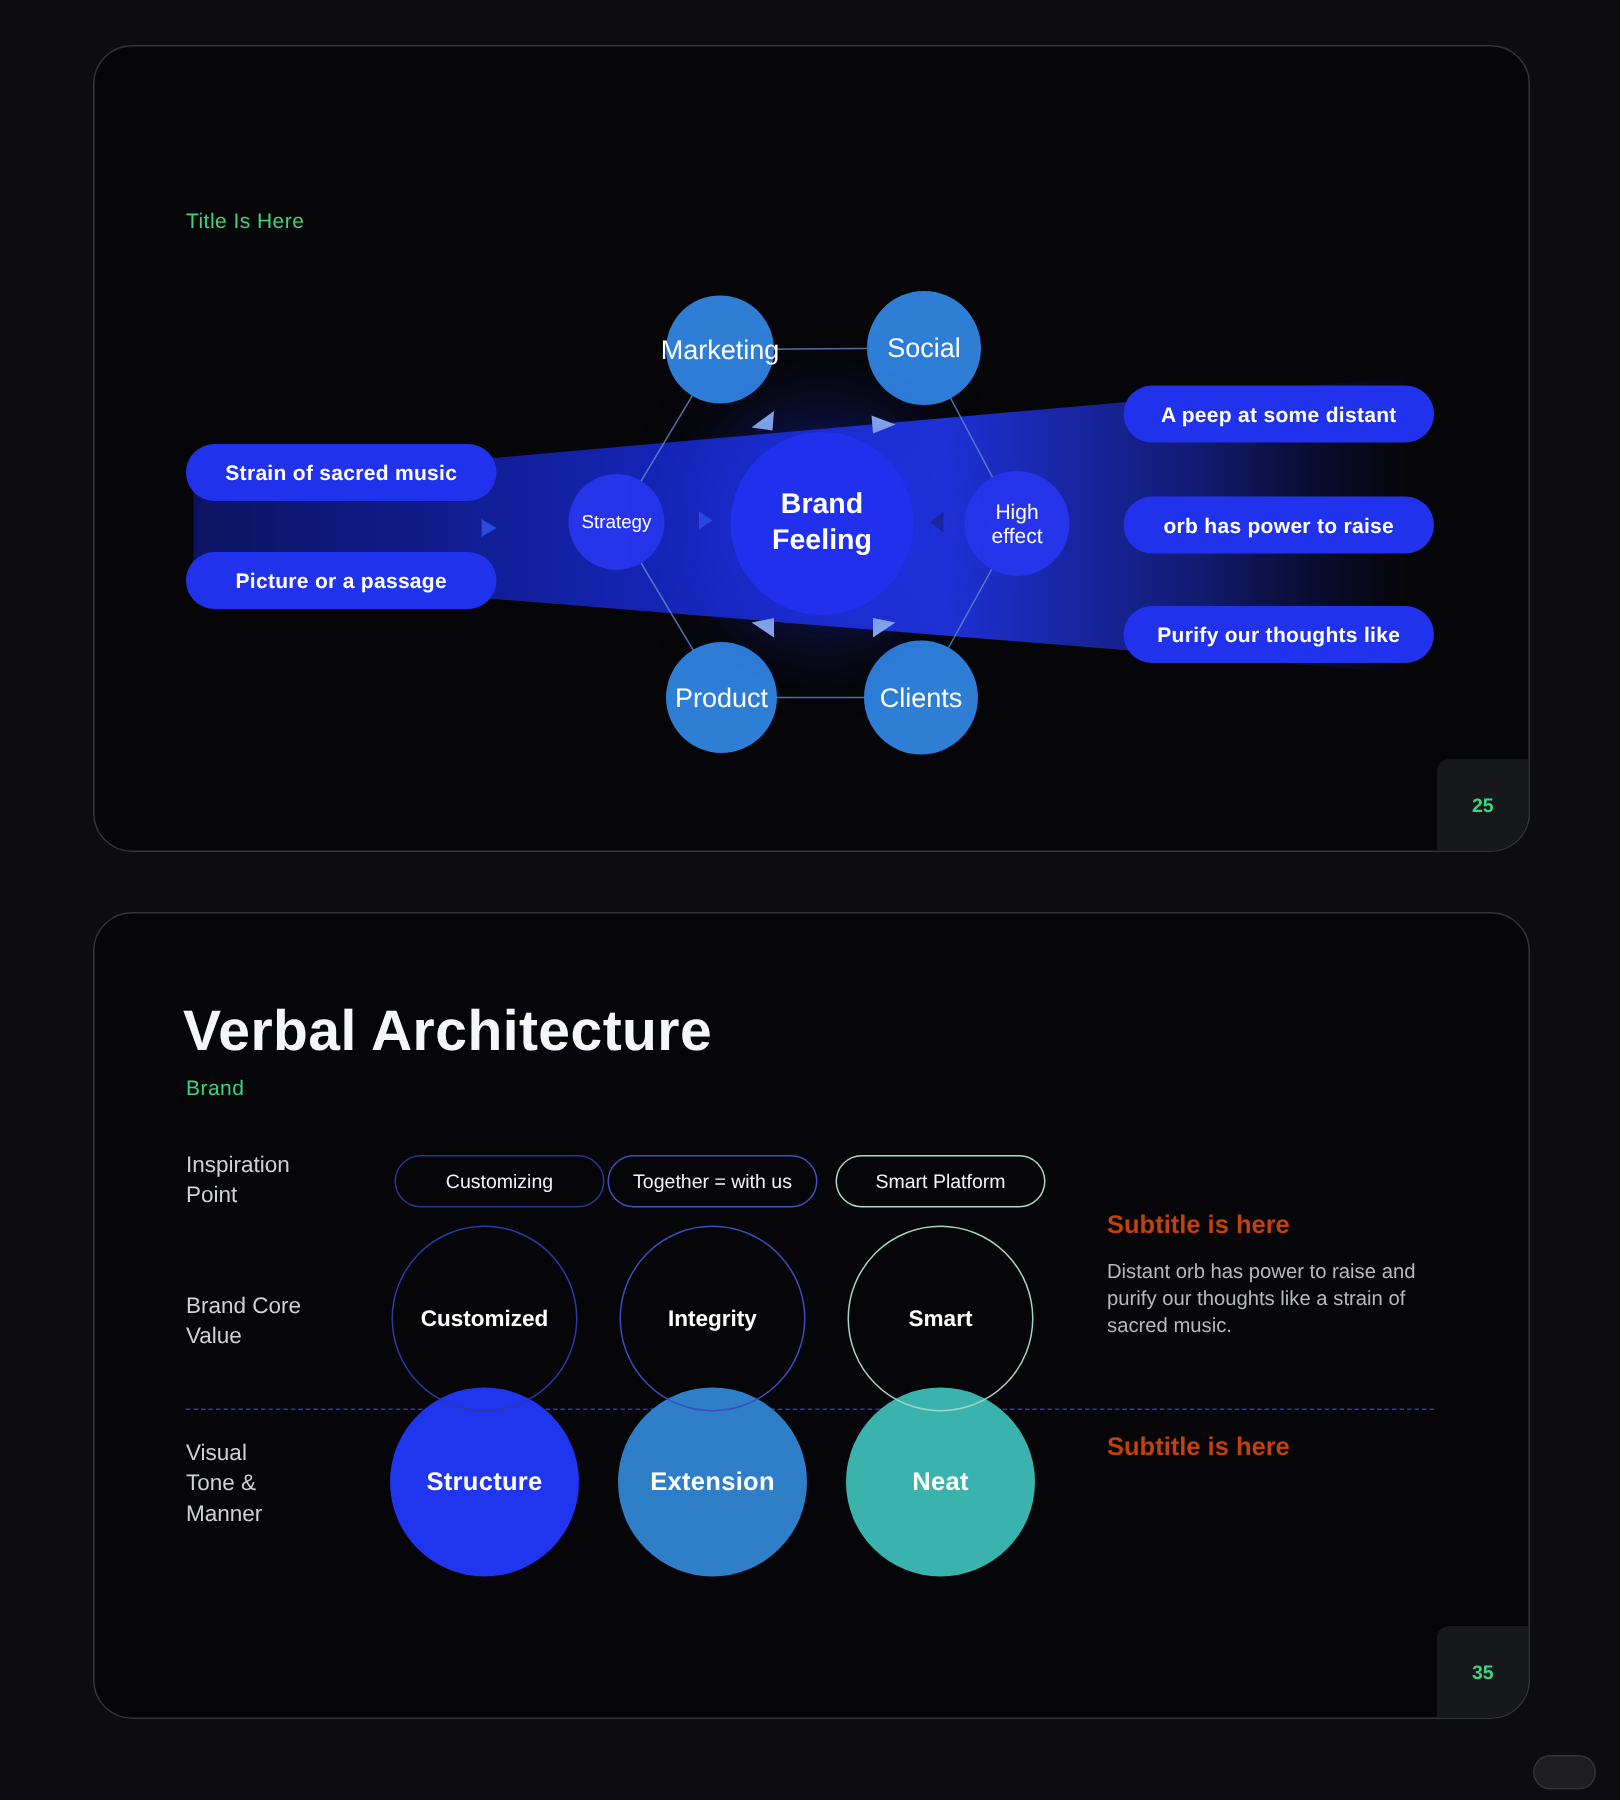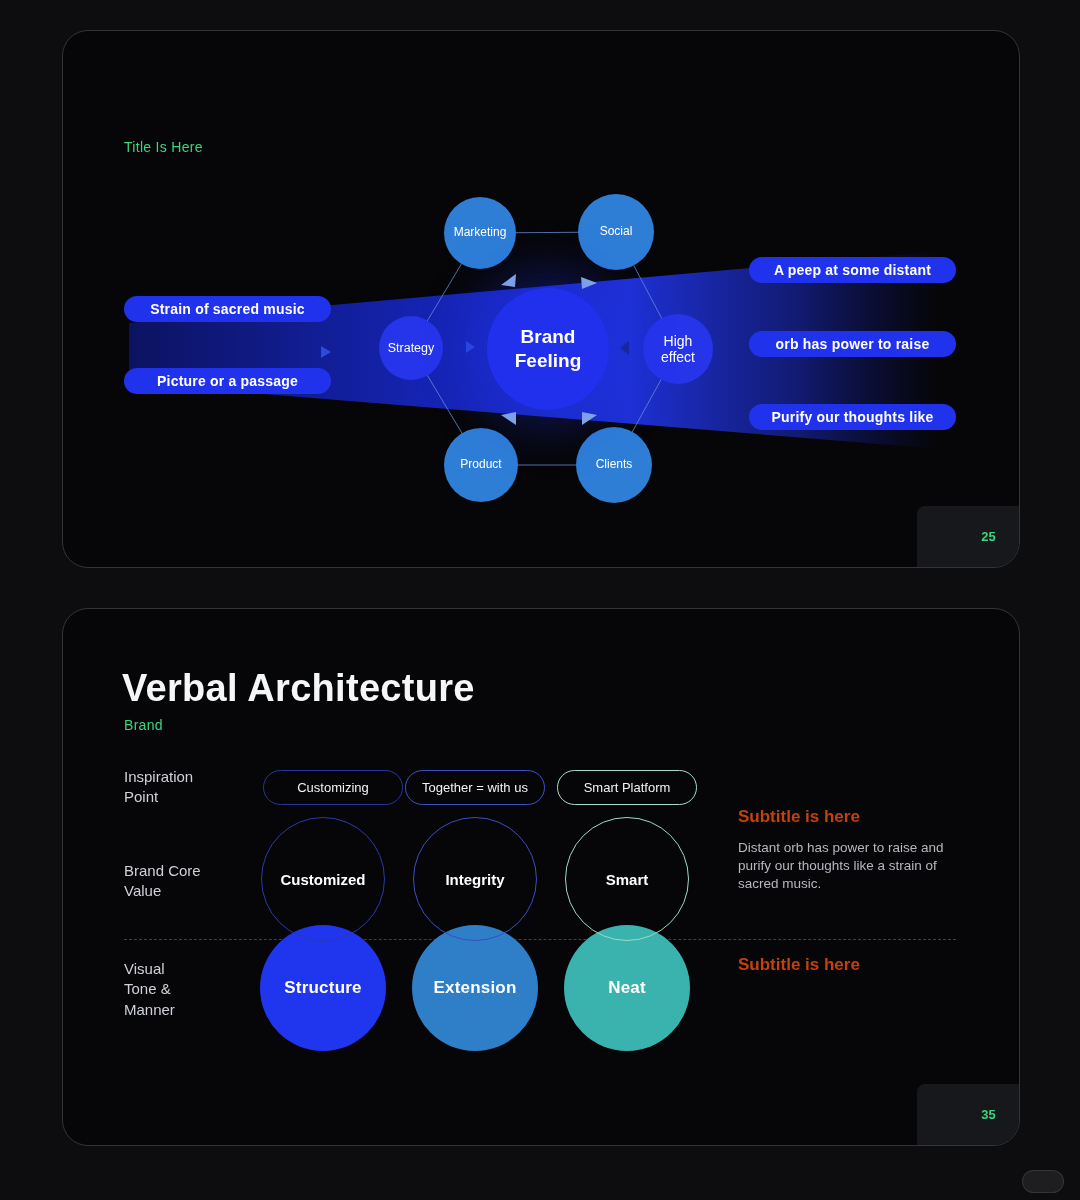--- a/index.html
+++ b/index.html
@@ -22,37 +22,37 @@
     color:#f5f6f8;font-size:38px;font-weight:600;letter-spacing:.3px;
   }
   .slide-subtitle{
     position:absolute;left:61px;top:108px;
     color:#3bd47f;font-size:14px;font-weight:500;letter-spacing:.3px;
   }
   .page-badge{
     position:absolute;right:0;bottom:0;width:61px;height:61px;
     background:#17181b;border-radius:8px 0 24px 0;
     display:flex;align-items:center;justify-content:center;
-    color:#3bd47f;font-size:13px;font-weight:600;padding-left:41px;
+    color:#3bd47f;font-size:13px;font-weight:600;
   }
   
   .diagram-svg{position:absolute;left:0;top:0;}
   .node{
     position:absolute;border-radius:50%;
     display:flex;align-items:center;justify-content:center;text-align:center;
-    color:#fff;font-size:12px;font-weight:500;line-height:1.15;
+    color:#fff;font-size:18px;font-weight:500;line-height:1.15;
   }
   .node.light{background:#2e7ed6;}
   .node.vivid{background:#2634ea;}
   .node.center{
     background:#2130ec;font-size:19px;font-weight:600;line-height:1.25;
     box-shadow:0 0 55px 12px rgba(32,50,238,.40);
   }
   .pill-solid{
-    position:absolute;width:207px;height:26px;border-radius:19px;
+    position:absolute;width:207px;height:38px;border-radius:19px;
     background:#2032ec;
     display:flex;align-items:center;justify-content:center;
     color:#fff;font-size:14px;font-weight:600;letter-spacing:.2px;
   }
   
   .row-label{
     position:absolute;left:61px;width:92px;
     color:#cfd1d8;font-size:15px;font-weight:500;line-height:1.35;
   }
   .outline-pill{

